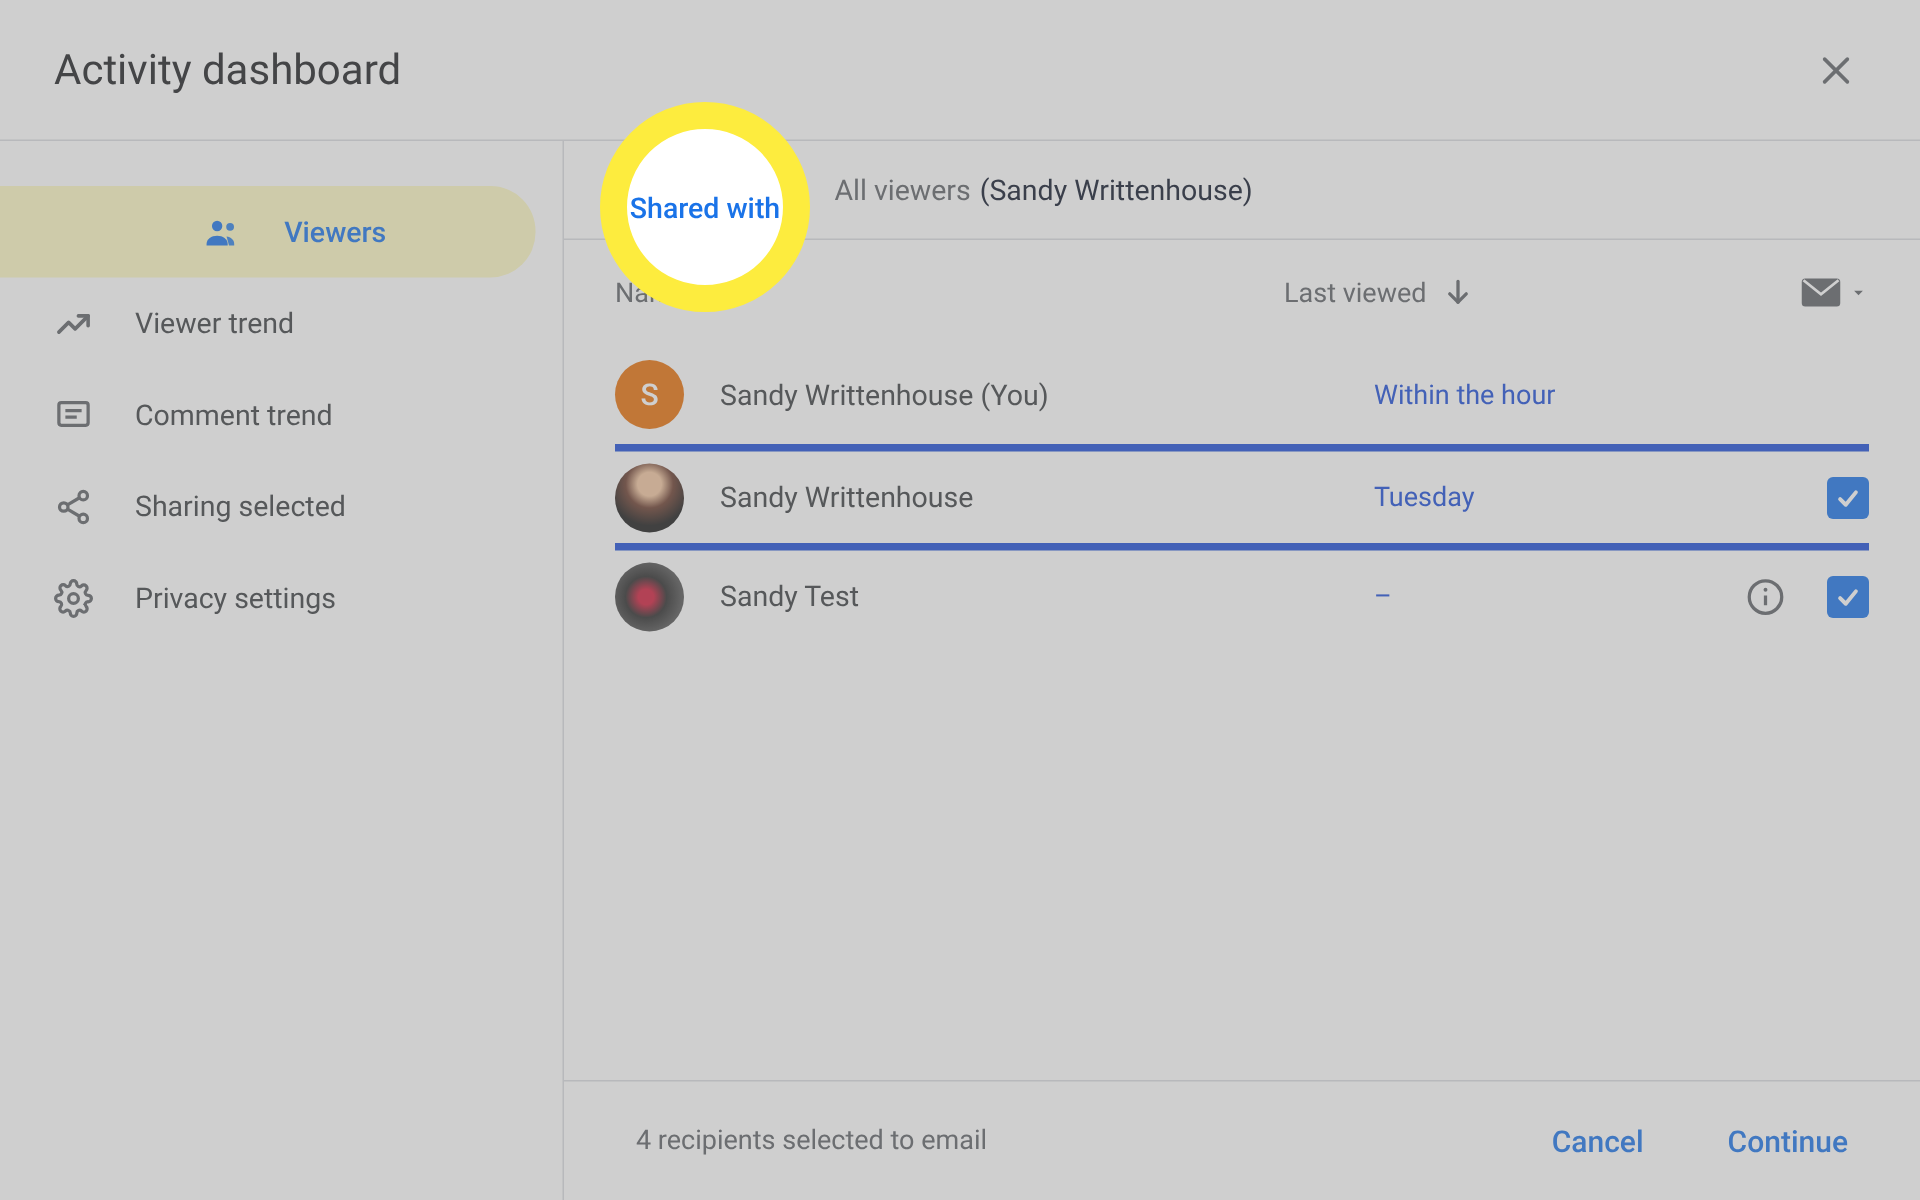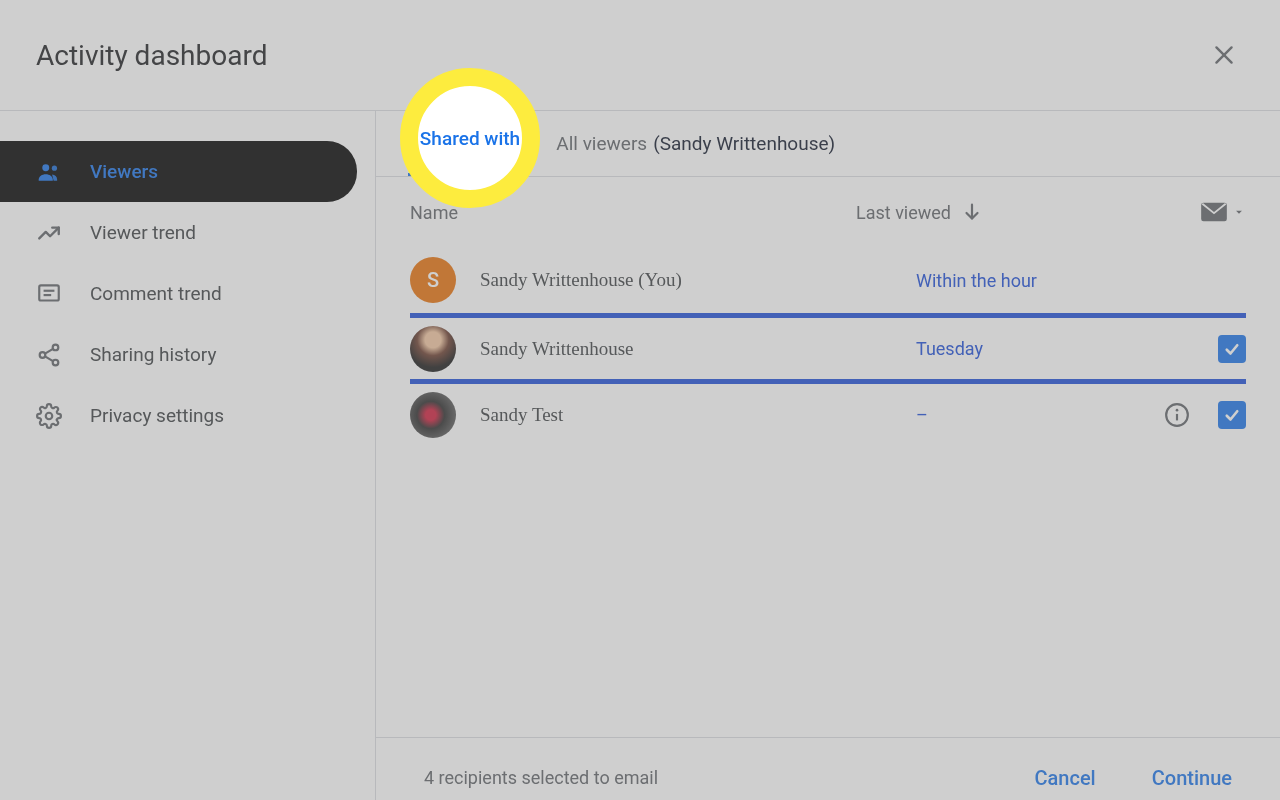--- a/index.html
+++ b/index.html
@@ -13,21 +13,21 @@
   .root {
     position: relative;
     width: 1280px; height: 800px;
     background: #fff;
     color: #3c4043;
   }
 
   
   .header {
     display: flex; align-items: center;
-    height: 111px;
+    height: 94px;
     padding: 0 36px 0 36px;
     border-bottom: 1px solid #dadce0;
     gap: 42px;
   }
   .title {
     font-size: 28px;
     font-weight: 400;
     color: #202124;
   }
   .close-btn {
@@ -62,23 +62,24 @@
     height: 61px;
     padding-left: 36px;
     font-size: 19px;
     color: #3c4043;
     cursor: pointer;
     border-top-right-radius: 30px;
     border-bottom-right-radius: 30px;
     margin-right: 18px;
   }
   .nav-item.active {
-    background: #000000;
+    background: #fef9c3;
     color: #1a73e8;
     font-weight: 500;
+    justify-content: center;
   }
   .nav-item.active .nav-icon { color: #1a73e8; }
   .nav-icon {
     width: 26px; height: 26px;
     margin-right: 28px;
     color: #5f6368;
     display: flex; align-items: center; justify-content: center;
   }
 
   
@@ -155,21 +156,21 @@
     width: 46px; height: 46px;
     border-radius: 50%;
     margin-right: 24px;
     flex-shrink: 0;
     display:flex; align-items:center; justify-content:center;
     font-size: 20px; color:#fff; font-weight:500;
   }
   .avatar.orange { background:#e8710a; }
   .avatar.photo1 { background: radial-gradient(circle at 50% 30%, #f2c6a0 20%, #6b3d2e 40%, #1a1a1a 70%); }
   .avatar.photo2 { background: radial-gradient(circle at 45% 50%, #d01c3a 15%, #2b2b2b 40%, #555 70%); }
-  .rname { flex:1; font-size: 19px; color:#3c4043;font-family:Liberation Serif, serif; }
+  .rname { flex:1; font-size: 19px; color:#3c4043; }
   .rlast { width: 220px; font-size: 18px; color:#1d4ed8; }
   .ricons { width:110px; display:flex; align-items:center; justify-content:flex-end; gap:28px; }
   .info-icon { width:26px; height:26px; color:#5f6368; }
   .chk {
     width:28px; height:28px; border-radius:4px;
     display:flex; align-items:center; justify-content:center;
     cursor:pointer;
   }
   .chk.checked { background:#1a73e8; }
   .chk.checked svg { stroke:#fff; }
@@ -241,21 +242,21 @@
       <div class="nav-item">
         <span class="nav-icon">
           <svg width="26" height="26" viewBox="0 0 24 24" fill="none" stroke="currentColor" stroke-width="2">
               <circle cx="18" cy="5" r="2.6"></circle>
               <circle cx="6" cy="12" r="2.6"></circle>
               <circle cx="18" cy="19" r="2.6"></circle>
               <line x1="8.3" y1="10.7" x2="15.7" y2="6.3"></line>
               <line x1="8.3" y1="13.3" x2="15.7" y2="17.7"></line>
             </svg>
         </span>
-        <span>Sharing history</span>
+        <span>Sharing selected</span>
       </div>
       <div class="nav-item">
         <span class="nav-icon">
           <svg width="26" height="26" viewBox="0 0 24 24" fill="none" stroke="currentColor" stroke-width="2">
               <circle cx="12" cy="12" r="3"></circle>
               <path d="M19.4 15a1.7 1.7 0 0 0 .34 1.87l.06.06a2 2 0 1 1-2.83 2.83l-.06-.06a1.7 1.7 0 0 0-1.87-.34 1.7 1.7 0 0 0-1 1.56V21a2 2 0 1 1-4 0v-.09a1.7 1.7 0 0 0-1.11-1.56 1.7 1.7 0 0 0-1.87.34l-.06.06a2 2 0 1 1-2.83-2.83l.06-.06a1.7 1.7 0 0 0 .34-1.87 1.7 1.7 0 0 0-1.56-1H3a2 2 0 1 1 0-4h.09a1.7 1.7 0 0 0 1.56-1.11 1.7 1.7 0 0 0-.34-1.87l-.06-.06a2 2 0 1 1 2.83-2.83l.06.06a1.7 1.7 0 0 0 1.87.34H9a1.7 1.7 0 0 0 1-1.56V3a2 2 0 1 1 4 0v.09a1.7 1.7 0 0 0 1 1.56 1.7 1.7 0 0 0 1.87-.34l.06-.06a2 2 0 1 1 2.83 2.83l-.06.06a1.7 1.7 0 0 0-.34 1.87V9a1.7 1.7 0 0 0 1.56 1H21a2 2 0 1 1 0 4h-.09a1.7 1.7 0 0 0-1.56 1z"></path>
             </svg>
         </span>
         <span>Privacy settings</span>
       </div>

